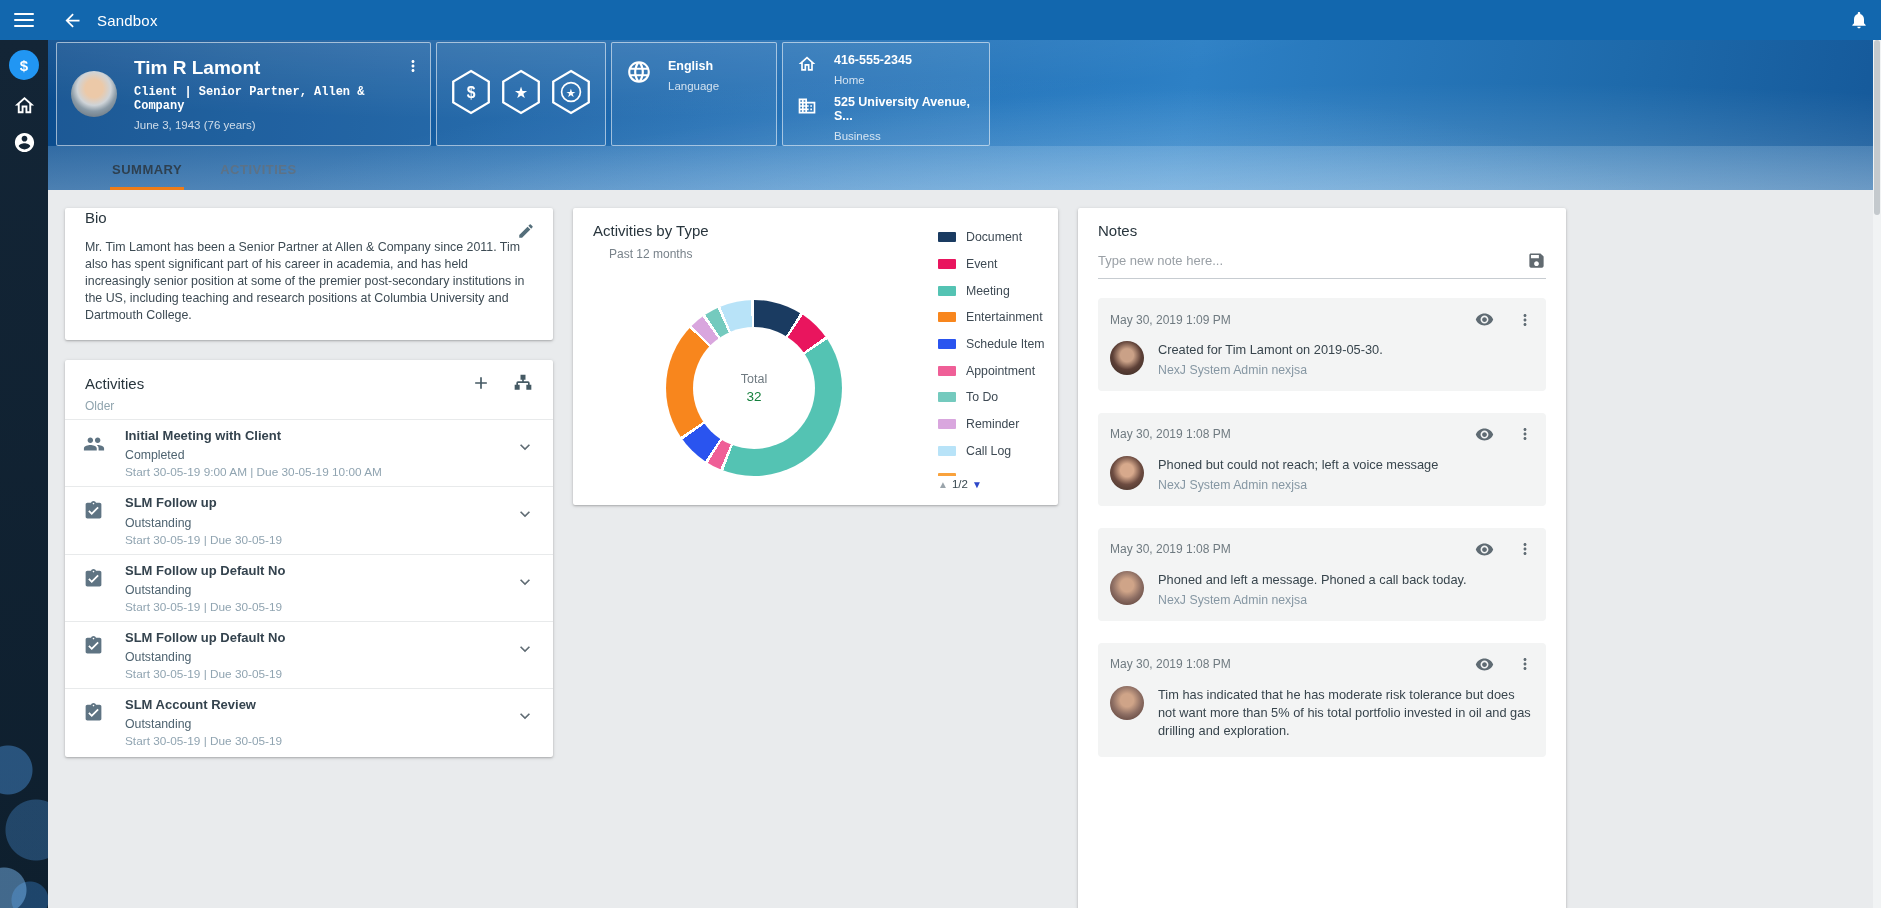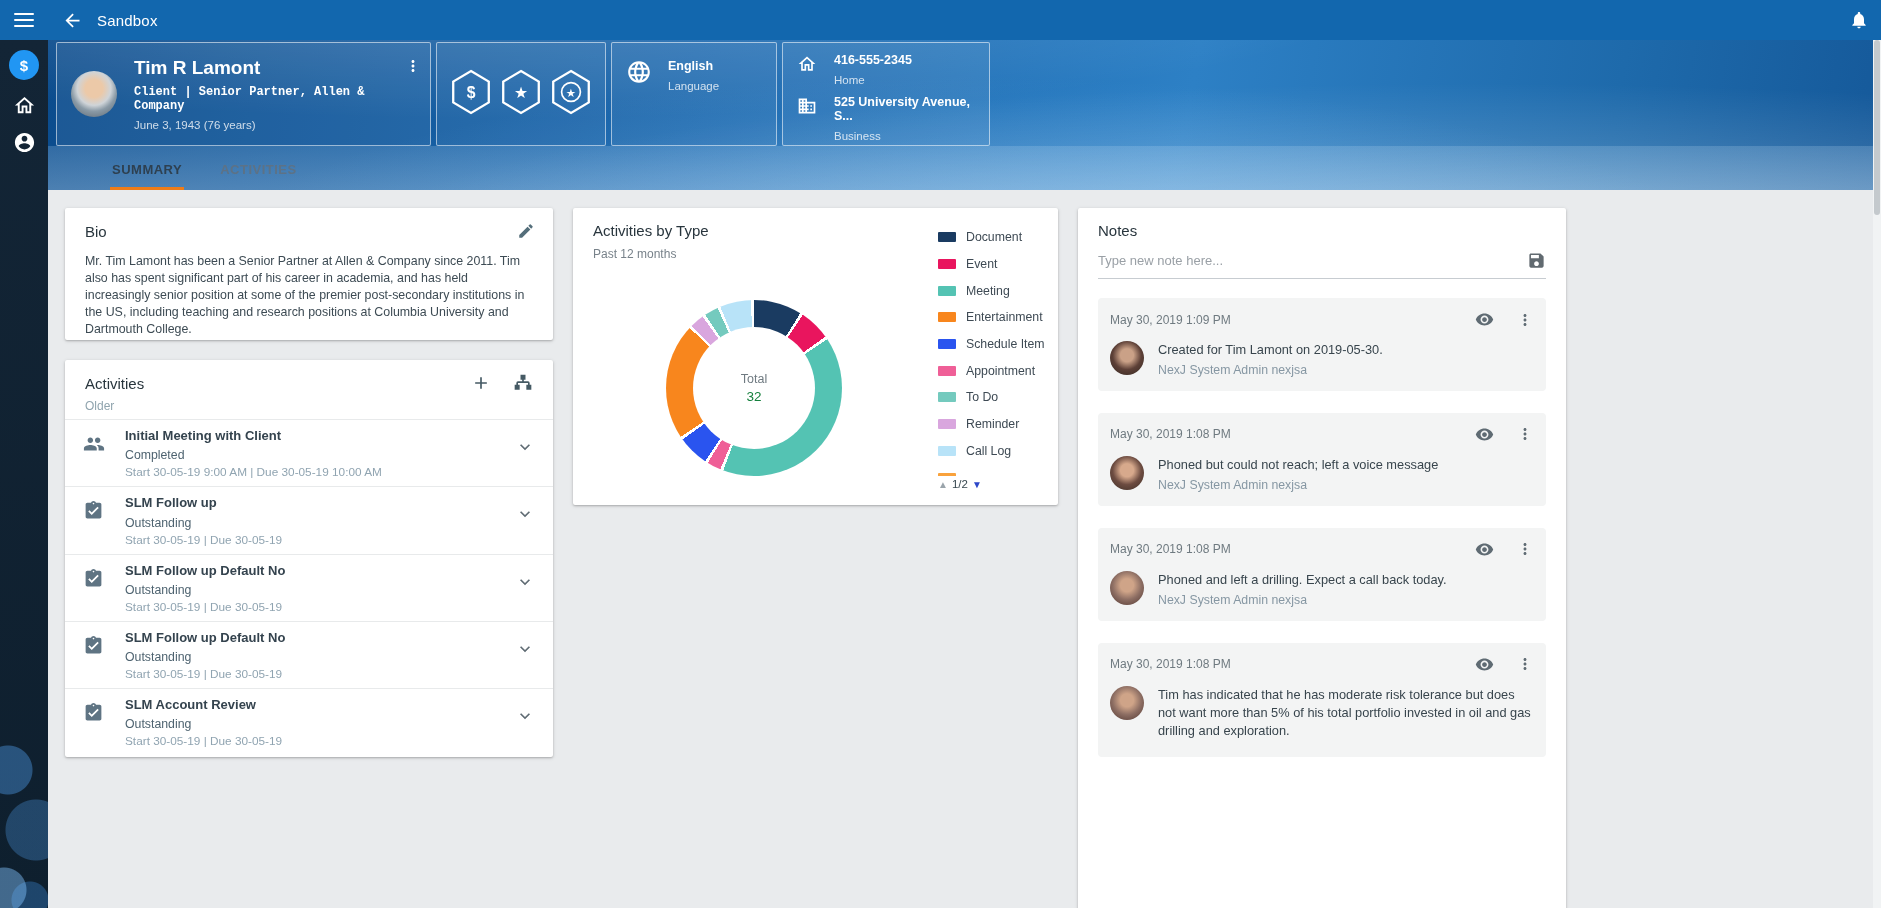--- a/index.html
+++ b/index.html
@@ -66,21 +66,21 @@
   
   .content { position:absolute; left:48px; top:190px; right:0; bottom:0; background:#e9ebed; }
   .col { position:absolute; top:18px; }
   .col1 { left:17px; width:488px; }
   .col2 { left:525px; width:485px; }
   .col3 { left:1030px; width:488px; }
   .card { background:#fff; border-radius:2px; box-shadow:0 1px 2px rgba(0,0,0,.20), 0 1px 4px rgba(0,0,0,.12); }
   .card-title { font-size:15px; color:#28353d; font-weight:500; }
 
   
-  .bio-card { height:132px; padding:15px 20px; position:relative; }
+  .bio-card { height:132px; padding:1px 20px; position:relative; }
   .bio-edit { position:absolute; top:14px; right:18px; cursor:pointer; }
   .bio-text { margin-top:13px; font-size:12.4px; color:#3d4b54; line-height:1.38; }
 
   
   .acts-card { margin-top:20px; height:397px; position:relative; overflow:hidden; }
   .acts-head { display:flex; align-items:center; padding:13px 20px 2px; }
   .acts-head .card-title { flex:1; }
   .acts-head .hicon { margin-left:22px; cursor:pointer; display:flex; }
   .older { padding:4px 20px 6px; font-size:12px; color:#90a4ae; }
   .act-item { display:flex; align-items:flex-start; padding:8px 16px 7px 18px; border-top:1px solid #e8eaeb; min-height:63px; cursor:pointer; }
@@ -90,21 +90,21 @@
   .act-status { font-size:12.3px; color:#4e6370; margin-top:4px; }
   .act-dates { font-size:11.8px; color:#90a4b1; margin-top:3px; }
   .act-chevron { margin:9px 2px 0 8px; cursor:pointer; }
   .acts-footer { position:absolute; left:0; right:0; bottom:0; background:#fff; display:flex;
                  justify-content:space-between; padding:12px 20px 13px; border-top:1px solid #e8eaeb; }
   .link-btn { font-size:13px; font-weight:700; letter-spacing:.4px; color:#1b87e5; cursor:pointer; }
 
   
   .chart-card { height:297px; position:relative; }
   .chart-card .card-title { position:absolute; left:20px; top:14px; }
-  .chart-sub { position:absolute; left:20px; top:39px; font-size:12px; color:#78828a; }
+  .chart-sub { position:absolute; left:36px; top:39px; font-size:12px; color:#78828a; }
   .donut { position:absolute; left:93px; top:92px; width:176px; height:176px; border-radius:50%; }
   .donut-hole { position:absolute; left:27px; top:27px; width:122px; height:122px; border-radius:50%;
                 background:#fff; display:flex; flex-direction:column; align-items:center; justify-content:center; }
   .donut-hole .tlabel { font-size:12.5px; color:#6f7density#; color:#6f7a81; }
   .tlabel { font-size:12.5px; color:#6f7a81; }
   .tvalue { font-size:13.5px; color:#15803d; margin-top:3px; }
   .legend { position:absolute; left:365px; top:16px; width:118px; height:252px; overflow:hidden; }
   .lg-row { display:flex; align-items:center; height:26.7px; }
   .lg-swatch { width:18px; height:10px; border-radius:1px; flex:0 0 18px; }
   .lg-label { margin-left:10px; font-size:12.3px; color:#3e4a54; white-space:nowrap; }
@@ -484,21 +484,21 @@
                 </span>
                 <span class="note-kebab">
                   <svg viewBox="0 0 24 24" width="18" height="18" fill="#5f6b73">
                     <path d="M12 8c1.1 0 2-.9 2-2s-.9-2-2-2-2 .9-2 2 .9 2 2 2zm0 2c-1.1 0-2 .9-2 2s.9 2 2 2 2-.9 2-2-.9-2-2-2zm0 6c-1.1 0-2 .9-2 2s.9 2 2 2 2-.9 2-2-.9-2-2-2z"></path>
                   </svg>
                 </span>
               </div>
               <div class="note-body">
                 <span class="note-avatar av-c"></span>
                 <div class="note-texts">
-                  <div class="note-text">Phoned and left a drilling. Expect a call back today.</div>
+                  <div class="note-text">Phoned and left a message. Phoned a call back today.</div>
                   <div class="note-author">NexJ System Admin nexjsa</div>
                 </div>
               </div>
             </div>
             <div class="note">
               <div class="note-head">
                 <span class="note-time">May 30, 2019 1:08 PM</span>
                 <span class="note-eye">
                   <svg viewBox="0 0 24 24" width="19" height="19" fill="#5f6b73">
                     <path d="M12 4.5C7 4.5 2.73 7.61 1 12c1.73 4.39 6 7.5 11 7.5s9.27-3.11 11-7.5c-1.73-4.39-6-7.5-11-7.5zM12 17c-2.76 0-5-2.24-5-5s2.24-5 5-5 5 2.24 5 5-2.24 5-5 5zm0-8c-1.66 0-3 1.34-3 3s1.34 3 3 3 3-1.34 3-3-1.34-3-3-3z"></path>

